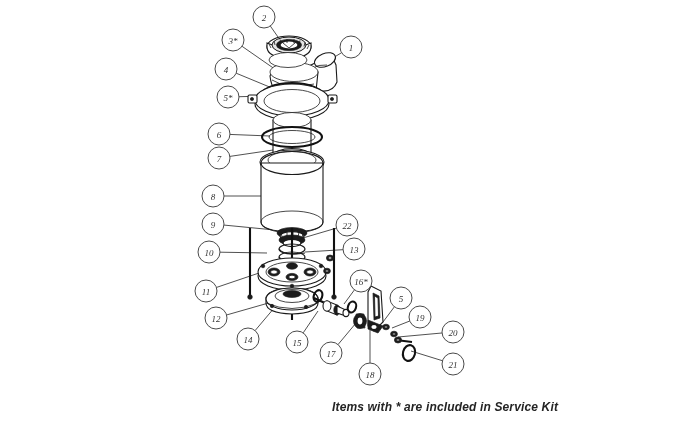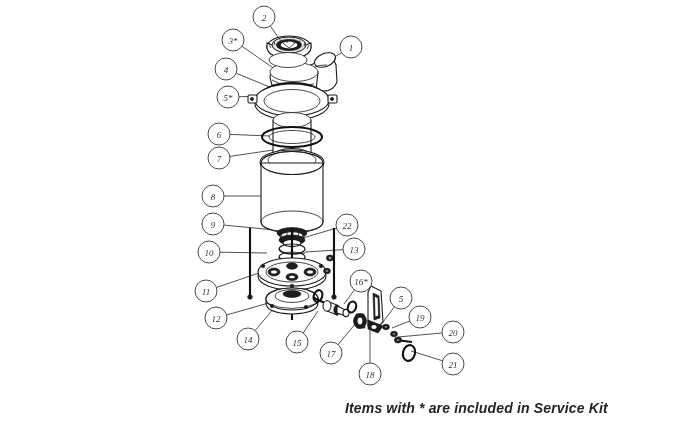--- a/index.html
+++ b/index.html
@@ -20,24 +20,24 @@
   }
   #diagram-svg {
     position: absolute;
     left: 0;
     top: 0;
     width: 685px;
     height: 428px;
   }
   .footnote {
     position: absolute;
-    left: 345px;
+    left: 332px;
     top: 400px;
     font-family: "Liberation Sans", sans-serif;
-    font-size: 14px;
+    font-size: 12px;
     font-style: italic;
     font-weight: bold;
     color: #242424;
     letter-spacing: 0.15px;
     white-space: nowrap;
   }
 </style>
 </head>
 <body>
 

